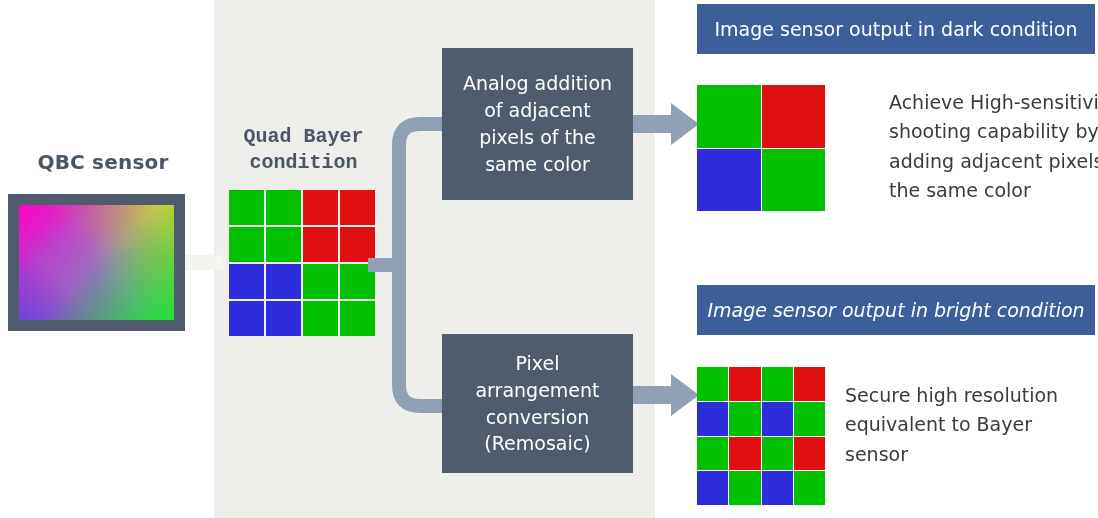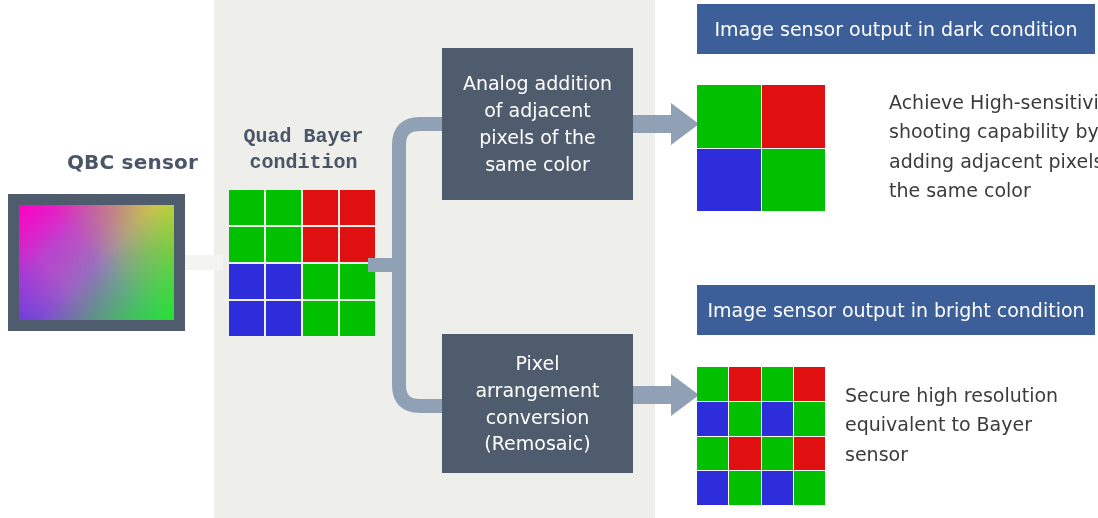--- a/index.html
+++ b/index.html
@@ -24,21 +24,21 @@
     height: 518px;
     background: #eeeeea;
   }
 
   
   .qbc-title {
     position: absolute;
     left: 8px;
     top: 150px;
     width: 190px;
-    text-align: right;
+    text-align: center;
     font-size: 20px;
     font-weight: bold;
     color: #4a5668;
     letter-spacing: 0.2px;
   }
   .sensor-frame {
     position: absolute;
     left: 8px;
     top: 194px;
     width: 177px;
@@ -176,21 +176,21 @@
     text-align: center;
     font-size: 19px;
     line-height: 1.42;
     display: flex;
     align-items: center;
     justify-content: center;
     box-sizing: border-box;
     padding: 5px 8px;
   }
   #header-dark   { left: 697px; top: 4px;   width: 398px; height: 50px; }
-  #header-bright { left: 697px; top: 285px; width: 398px; height: 50px; }
+  #header-bright { left: 697px; top: 285px; width: 398px; height: 50px; font-style: italic; }
 
   .out-grid-2 {
     position: absolute;
     left: 697px;
     top: 85px;
     width: 128px;
     height: 126px;
     display: grid;
     grid-template-columns: repeat(2, 1fr);
     grid-template-rows: repeat(2, 1fr);

